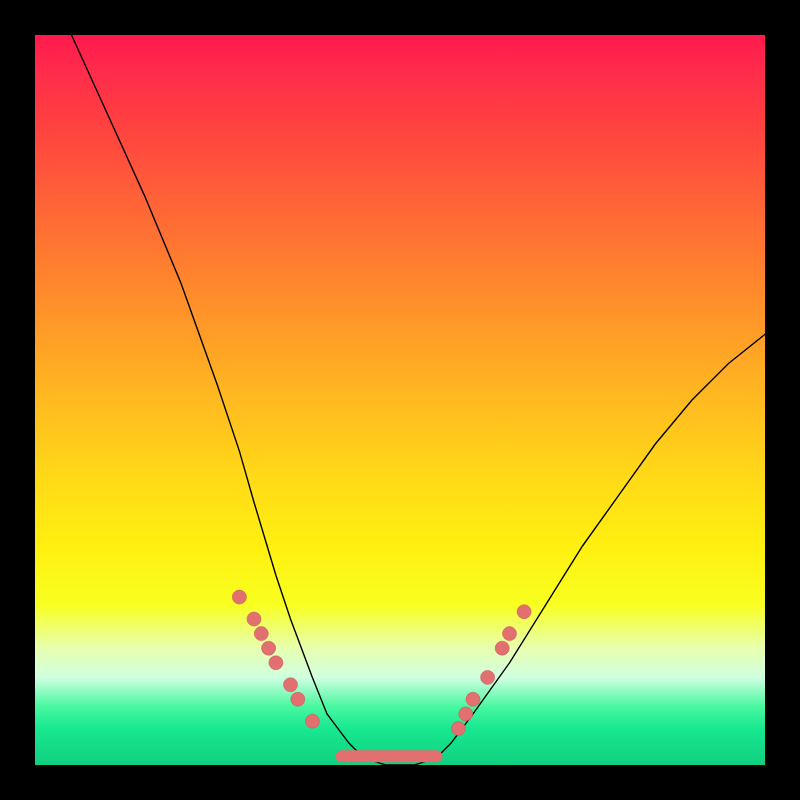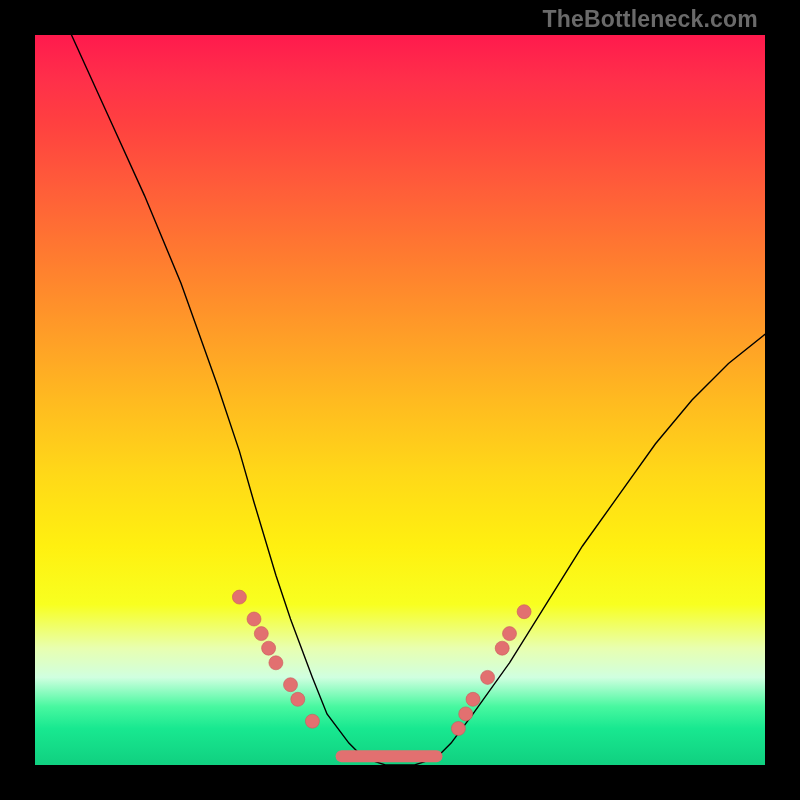--- a/index.html
+++ b/index.html
@@ -99,14 +99,13 @@
           <circle class="pt" cx="423.4" cy="693.5" r="7"></circle>
           <circle class="pt" cx="430.7" cy="678.9" r="7"></circle>
           <circle class="pt" cx="438.0" cy="664.3" r="7"></circle>
           <circle class="pt" cx="452.6" cy="642.4" r="7"></circle>
           <circle class="pt" cx="467.2" cy="613.2" r="7"></circle>
           <circle class="pt" cx="474.5" cy="598.6" r="7"></circle>
           <circle class="pt" cx="489.1" cy="576.7" r="7"></circle>
         </g>
     </svg>
   </div>
-  <div class="watermark">TheBottleneck.com</div>
 </div>
 
 </body></html>

